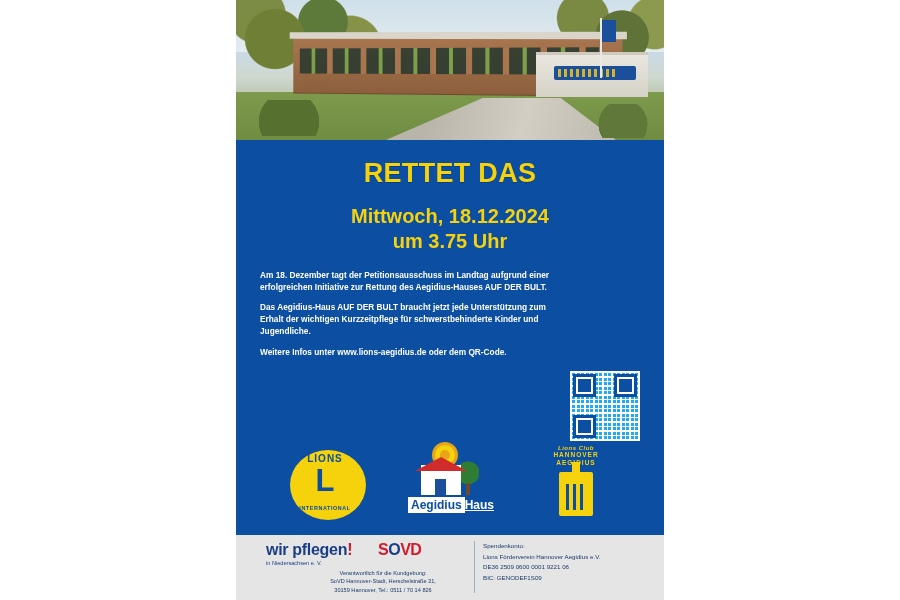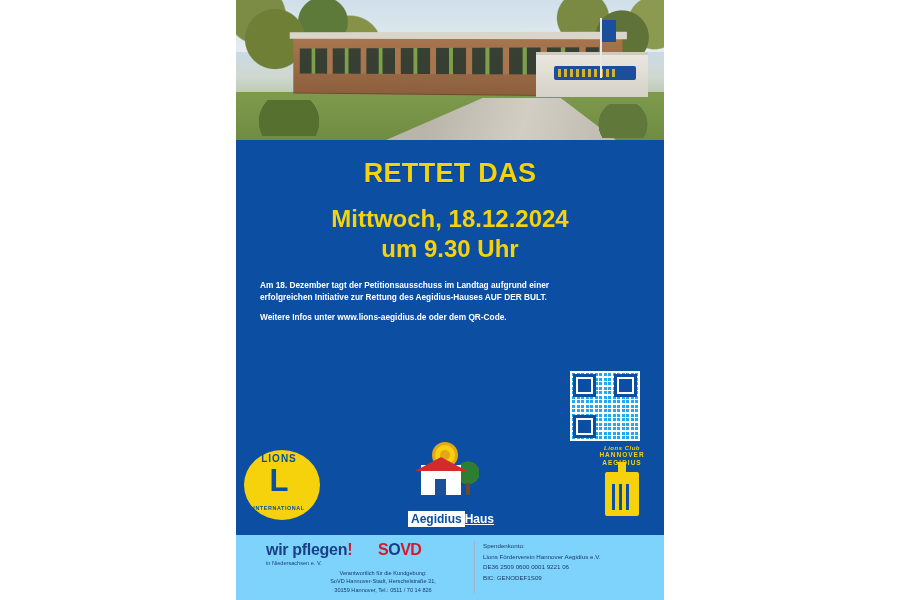--- a/index.html
+++ b/index.html
@@ -118,21 +118,21 @@
     font-size: 27px;
     letter-spacing: .3px;
     line-height: 1.18;
     padding-top: 18px;
     text-shadow: 0 1px 0 rgba(0,0,0,.18);
   }
   .datetime {
     text-align: center;
     color: #f5d20c;
     font-weight: bold;
-    font-size: 24px;
+    font-size: 20px;
     line-height: 1.25;
     margin-top: 14px;
   }
   .place {
     text-align: center;
     color: #ffffff;
     font-weight: bold;
     font-size: 15.5px;
     line-height: 1.3;
     margin-top: 13px;
@@ -169,22 +169,22 @@
   .qr .f1 { left:1px; top:1px; } .qr .f2 { right:1px; top:1px; } .qr .f3 { left:1px; bottom:1px; }
 
   
   .logos {
     position: absolute;
     left: 0; top: 305px;
     width: 428px;
     height: 78px;
     display: flex;
     align-items: flex-start;
-    justify-content: space-between;
-    gap: 50px;
+    justify-content: center;
+    gap: 37px;
   }
   .logo-lions { position: relative; width: 86px; height: 74px; }
   .lions-circle {
     position:absolute; left:5px; top:2px; width:76px; height:70px; border-radius:50%;
     background: #f5d20c; border: 3px solid #0b4ea2;
     box-shadow: inset 0 0 0 3px #f5d20c;
   }
   .lions-top {
     position:absolute; left:0; top:8px; width:86px; text-align:center;
     font-size:10px; font-weight:bold; color:#0b4ea2; letter-spacing:1px;
@@ -205,21 +205,21 @@
     position:absolute; left:16px; top:20px; width:40px; height:30px; background:#ffffff;
   }
   .ag-roof {
     position:absolute; left:10px; top:12px; width:0;height:0;
     border-left:26px solid transparent; border-right:26px solid transparent; border-bottom:14px solid #d22b2b;
   }
   .ag-door { position:absolute; left:30px; top:34px; width:11px; height:16px; background:#1b4f9c; }
   .ag-tree { position:absolute; left:52px; top:16px; width:22px; height:34px;
              background: radial-gradient(circle at 50% 35%, #2f7d32 0 46%, transparent 47%); }
   .ag-tree::after{content:"";position:absolute;left:9px;top:22px;width:4px;height:12px;background:#6b4a2a;}
-  .ag-text { position:absolute; left:0; top:64px; width:92px; text-align:center;text-decoration:underline; }
+  .ag-text { position:absolute; left:0; top:50px; width:92px; text-align:center;text-decoration:underline; }
   .ag-text .a1 { font-size:12px; font-weight:bold; color:#ffffff; background:#ffffff; color:#0b4ea2; display:inline-block; padding:1px 3px;}
   .ag-text .a2 { font-size:12px; font-weight:bold; color:#ffffff; }
   .logo-club { position:relative; width:84px; height:74px; text-align:center; }
   .club-t1 { font-size:6px; font-style:italic; color:#f5d20c; font-weight:bold; letter-spacing:.5px; }
   .club-t2 { font-size:6.5px; color:#f5d20c; font-weight:bold; letter-spacing:1px; line-height:1.25; }
   .club-badge {
     margin: 5px auto 0;
     width: 34px; height: 44px;
     background: #f5d20c;
     position: relative;
@@ -231,21 +231,21 @@
   .club-badge::after {
     content:""; position:absolute; left:7px; top:12px; width:20px; height:26px;
     background: repeating-linear-gradient(90deg, #0b4ea2 0 3px, #f5d20c 3px 7px);
   }
 
   
   .footer {
     position: relative;
     width: 428px;
     height: 65px;
-    background: #7dd3fc;
+    background: #e5e5e5;
     color: #1a3a6b;
   }
   .footer-inner { position:absolute; left:0; top:0; width:428px; height:65px; }
   .wirpflegen {
     position: absolute; left: 30px; top: 6px; width: 120px; text-align:left;
   }
   .wp-main { font-size: 16px; font-weight: bold; color:#1b3f87; letter-spacing:-.3px; }
   .wp-main .ex { color:#d7182a; }
   .wp-sub { font-size: 5.6px; color:#1b3f87; margin-top:1px; }
   .sovd {
@@ -287,26 +287,27 @@
       <div class="flag"></div>
     </div>
 
     <div class="blue">
       <div class="headline">
         <div>RETTET DAS</div>
       </div>
 
       <div class="datetime">
         <div>Mittwoch, 18.12.2024</div>
-        <div>um 9.30 Uhr</div>
+        <div>um 3.75 Uhr</div>
       </div>
 
 
       <div class="body-text">
         <p>Am 18. Dezember tagt der Petitionsausschuss im Landtag aufgrund einer erfolgreichen Initiative zur Rettung des Aegidius-Hauses AUF DER BULT.</p>
+        <p>Das Aegidius-Haus AUF DER BULT braucht jetzt jede Unterstützung zum Erhalt der wichtigen Kurzzeitpflege für schwerstbehinderte Kinder und Jugendliche.</p>
         <p>Weitere Infos unter www.lions-aegidius.de oder dem QR-Code.</p>
       </div>
 
       <div class="qr">
         <div class="m">
           <span class="f f1">
               <i></i>
             </span>
           <span class="f f2">
               <i></i>

